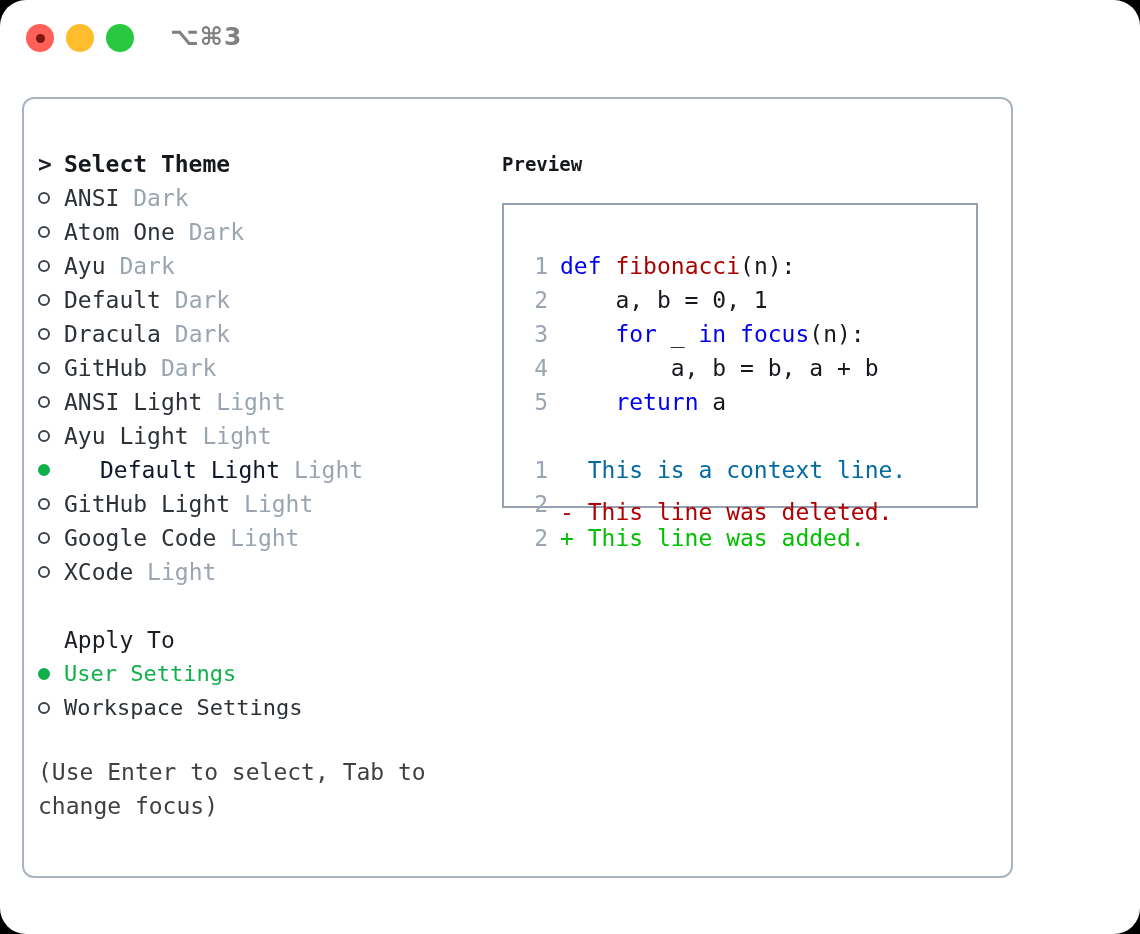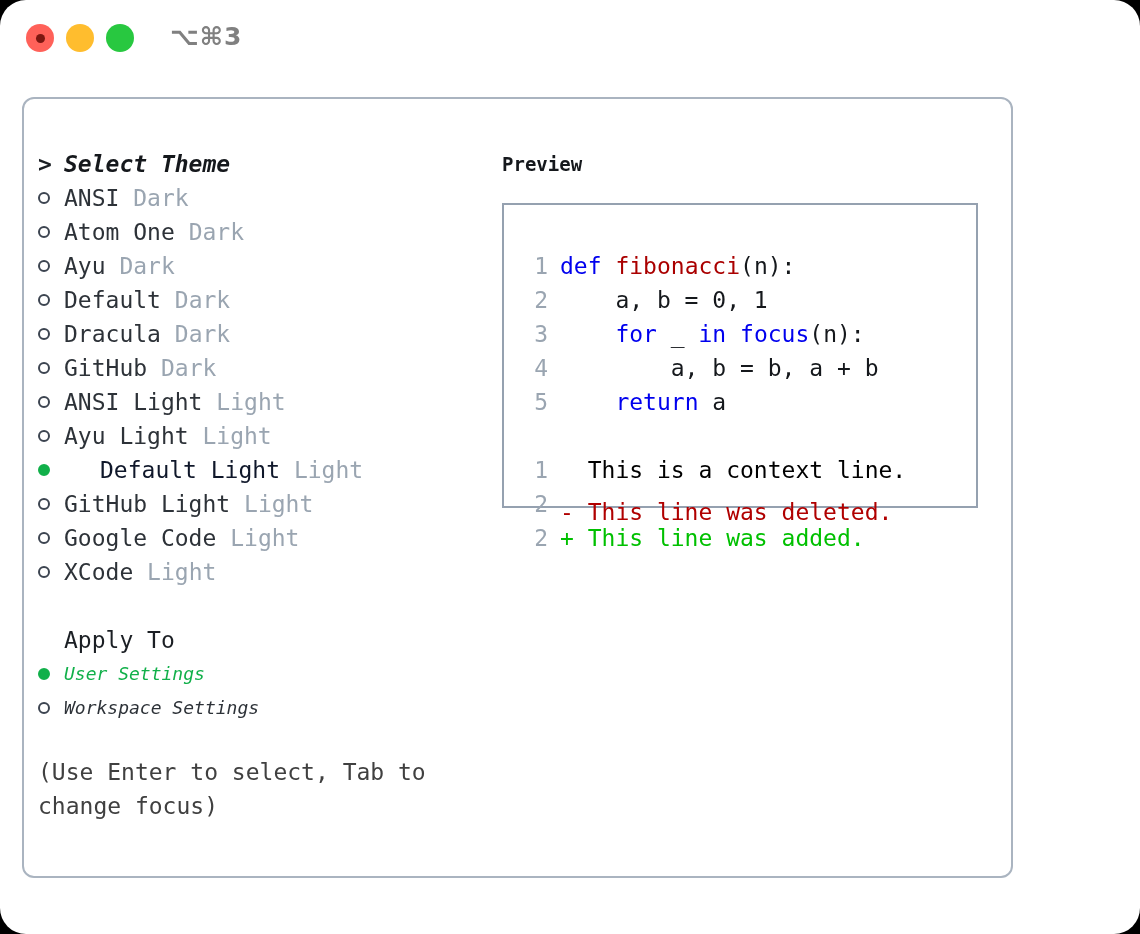--- a/index.html
+++ b/index.html
@@ -127,36 +127,35 @@
     box-sizing: border-box;
   }
   .bullet-dot.selected::before {
     background: #11b04a;
     border-color: #11b04a;
   }
   .section-title {
     font-size: 23px;
     font-weight: bold;
     color: #15181c;
-    font-style: italic;
   }
   .section-title-plain {
     font-size: 23px;
     color: #1b1f24;
   }
   .theme-name {
     color: #2d3238;
     font-size: 23px;
   }
   .theme-name.selected { color: #0f172a; margin-left: 36px; }
   .theme-tag {
     color: #9aa5b1;
     font-size: 23px;
   }
-  .apply-label { color: #2d3238; font-size: 18px; font-style: italic; }
+  .apply-label { color: #2d3238; font-size: 22px; }
   .apply-label.selected { color: #11b04a; }
 
   .spacer-sm { height: 34px; }
   .hint {
     margin-top: 30px;
     font-size: 23px;
     line-height: 34px;
     color: #404040;
     width: 400px;
   }
@@ -195,21 +194,21 @@
     width: 28px;
     flex: 0 0 28px;
     text-align: right;
     color: #9aa5b1;
     margin-right: 12px;
   }
   .tok-kw   { color: #0000ee; }
   .tok-fn   { color: #aa0000; }
   .tok-txt  { color: #15181c; }
   .blank-line { height: 34px; }
-  .diff-ctx { color: #000000; }
+  .diff-ctx { color: #0369a1; }
   .diff-del { color: #b00000; margin-top: 8px; }
   .diff-add { color: #00c000; }
 </style>
 </head>
 <body>
 
 <div id="page">
 
   <div class="titlebar">
     <div class="lights">

